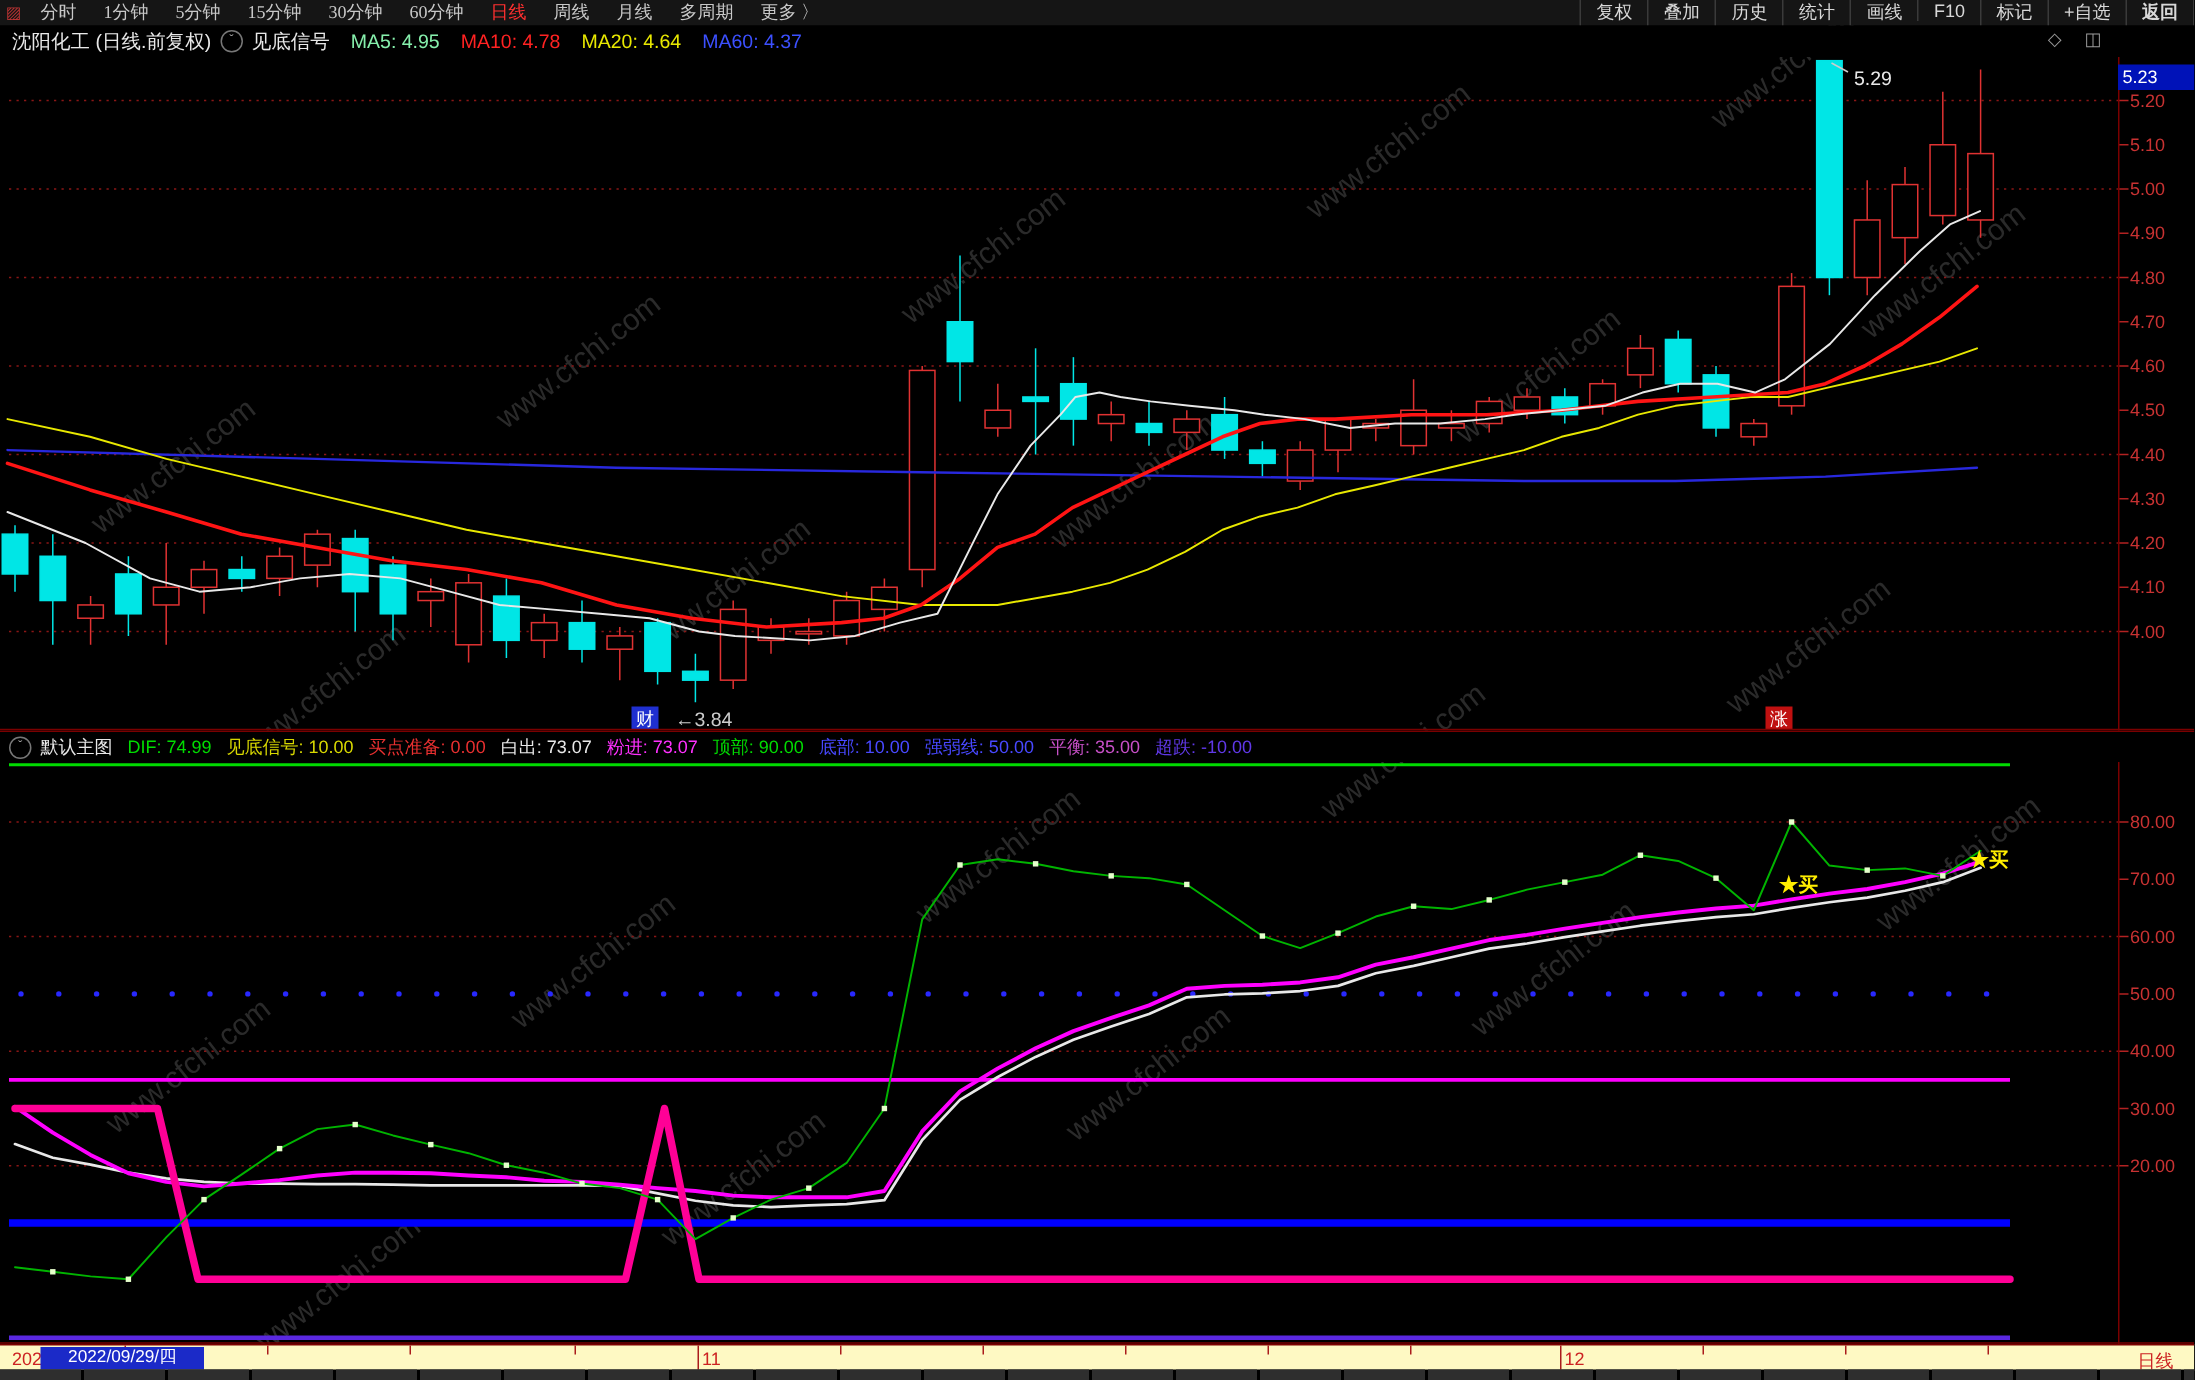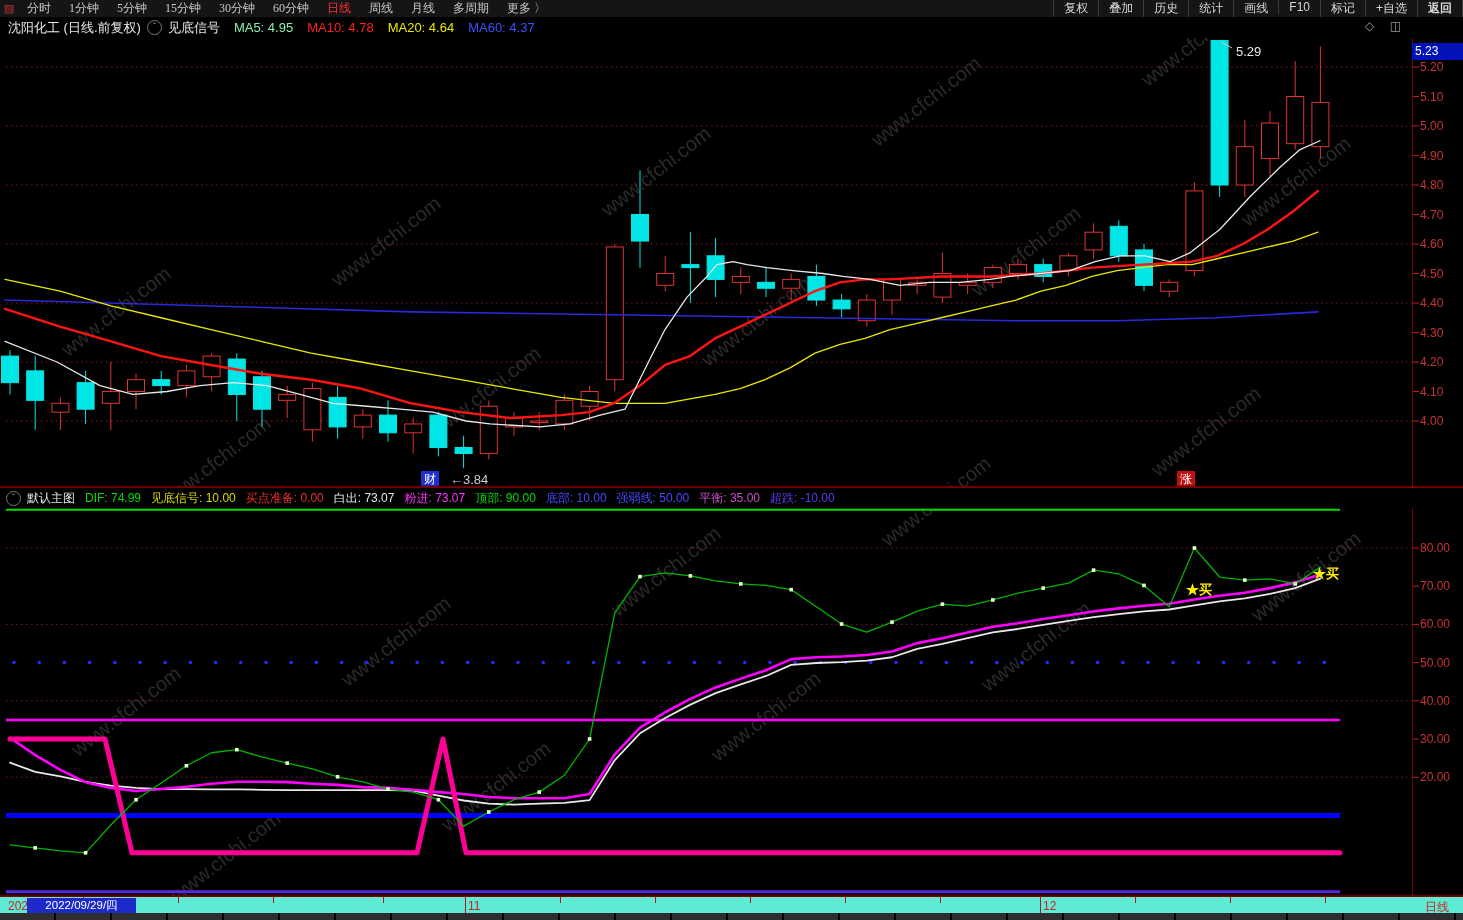--- a/index.html
+++ b/index.html
@@ -27,21 +27,21 @@
   .main-chart{position:absolute;top:38px;left:0;width:1463px;height:449px;z-index:1;}
   .ind-header{position:absolute;top:487px;left:0;width:1463px;height:20px;background:#000;
               border-top:1px solid #7a0000;display:flex;align-items:center;font-size:12px;z-index:5;}
   .ind-header .it{margin-right:10px;white-space:nowrap;}
   .ind-chart{position:absolute;top:507px;left:0;width:1463px;height:389px;z-index:1;}
   svg{display:block;}
   
   .cur-price{position:absolute;top:43px;left:1412px;width:50px;height:17px;background:#0012b8;
              color:#fff;font-size:12px;line-height:17px;padding-left:3px;z-index:6;}
   
-  .bottom-bar{position:absolute;top:896px;left:0;width:1463px;height:17px;background:#5eead4;
+  .bottom-bar{position:absolute;top:896px;left:0;width:1463px;height:17px;background:#fef9c3;
               border-top:1px solid #7a0000;z-index:4;font-size:12px;}
   .yr{position:absolute;left:8px;top:2px;color:#cc2222;}
   .date-box{position:absolute;left:27px;top:1px;width:109px;height:15px;background:#1b2ac8;color:#fff;
             text-align:center;line-height:15px;font-size:11.5px;z-index:2;}
   .mtick{position:absolute;top:0;width:1px;height:16px;background:#aa1c1c;}
   .stick{position:absolute;top:0;width:1px;height:6px;background:#aa1c1c;}
   .mlabel{position:absolute;top:2px;color:#cc2222;}
   .period{position:absolute;left:1412px;top:2px;width:50px;text-align:center;color:#cc2222;}
   .scroll-strip{position:absolute;top:913px;left:0;width:1463px;height:7px;background:#000;z-index:4;}
   .seg{position:absolute;top:0;height:7px;background:#2e2e2e;}

